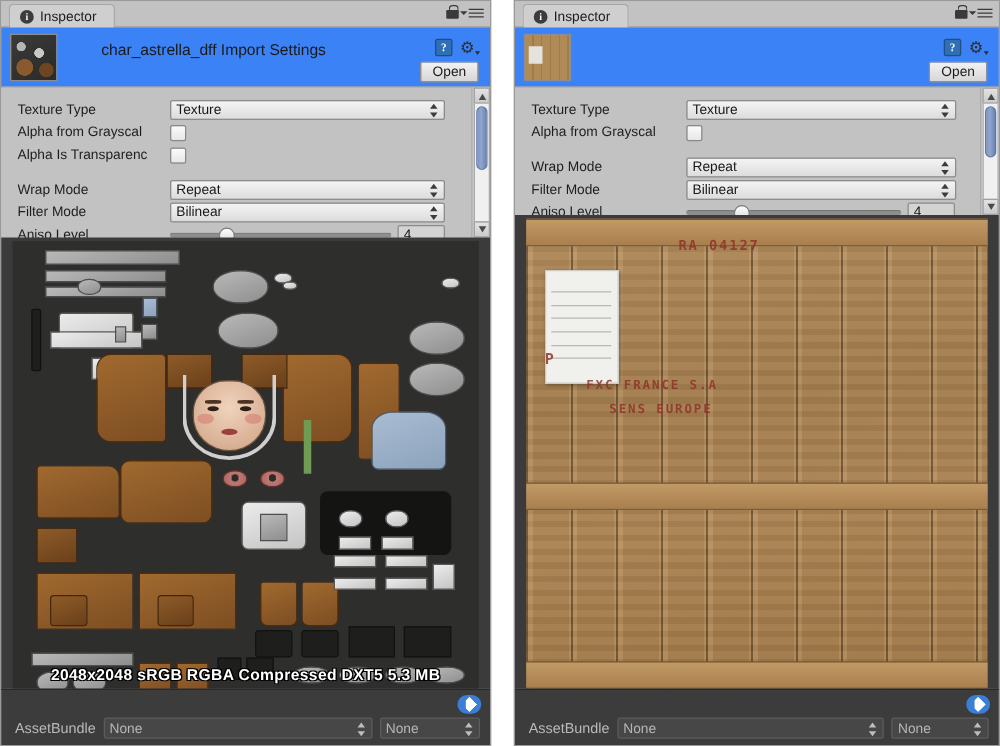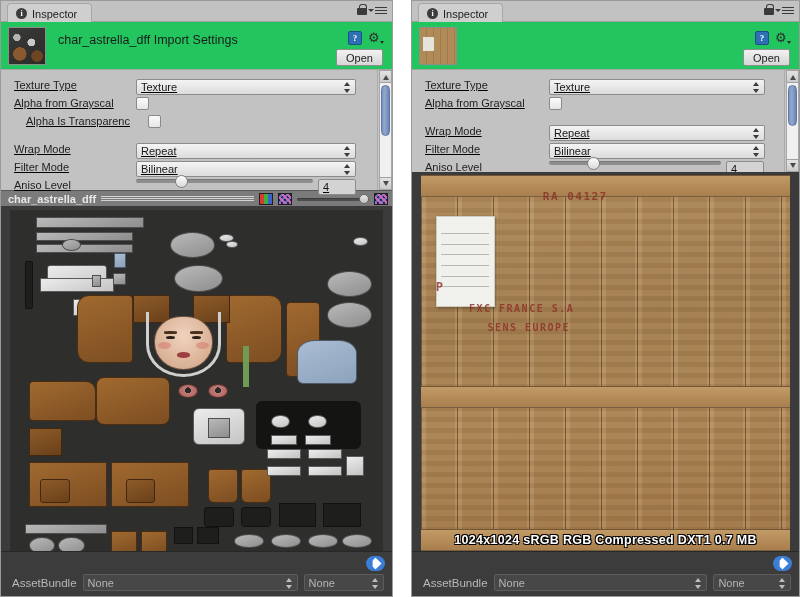--- a/index.html
+++ b/index.html
@@ -64,23 +64,23 @@
   .burger i:nth-child(1){ top:2px; } .burger i:nth-child(2){ top:5px; } .burger i:nth-child(3){ top:8px; }
   .burger::before {
     content:""; position:absolute; left:-5px; top:4px;
     border-left:3px solid transparent; border-right:3px solid transparent;
     border-top:3px solid #3a3a3a;
   }
 
   
   .obj-header {
     position: relative; height: 48px; flex: none;
-    background: #22c55e;
+    background: #3b82f6;
     border-bottom: 1px solid #a6a6a6;
-    display: flex; padding: 5px 6px 0 7px;
+    display: flex; padding: 5px 6px 0 7px; gap: 23px;
   }
   .thumb {
     width: 38px; height: 38px; flex: none;
     border: 1px solid #8d8d8d;
     position: relative; overflow: hidden;
   }
   .thumb-char {
     background:
       radial-gradient(circle at 30% 72%, #8a5a2e 0 18%, transparent 19%),
       radial-gradient(circle at 62% 40%, #c9c9c9 0 12%, transparent 13%),
@@ -123,23 +123,22 @@
     background: linear-gradient(180deg, #f2f2f2, #d6d6d6);
     border: 1px solid #8f8f8f; border-radius: 2px;
     font-size: 11px; color: #1c1c1c;
     display: flex; align-items: center; justify-content: center;
   }
 
   
   .body-row { flex: none; display: flex; position: relative; background: #c2c2c2; }
   .props { flex: 1; padding: 9px 0 6px 0; }
   .prop {
-    height: 18px; display: flex; padding: 0 4px 0 13px;
+    height: 18px; display: flex; align-items: center; padding: 0 4px 0 13px;
     position: relative;
-    text-decoration: underline;
   }
   .prop-gap { height: 10px; }
   .prop-label {
     font-size: 11px; color: #1e1e1e; white-space: nowrap; overflow: hidden;
   }
   .popup {
     height: 16px; background: linear-gradient(180deg, #f4f4f4, #dcdcdc);
     border: 1px solid #8c8c8c; border-radius: 2px;
     display: flex; align-items: center; padding: 0 4px;
     font-size: 11px; color: #181818; position: relative;
@@ -378,21 +377,21 @@
             <span class="arrows"></span>
           </div>
         </div>
 
         <div class="prop">
           <div class="prop-label" style="width:122px;">Alpha from Grayscal</div>
           <div class="cbox"></div>
         </div>
 
         <div class="prop">
-          <div class="prop-label" style="width:122px;margin-left:12px;">Alpha Is Transparenc</div>
+          <div class="prop-label" style="width:122px;">Alpha Is Transparenc</div>
           <div class="cbox"></div>
         </div>
 
         <div class="prop-gap"></div>
 
         <div class="prop">
           <div class="prop-label" style="width:122px;">Wrap Mode</div>
           <div class="popup" style="width:220px;">
             <span>Repeat</span>
             <span class="arrows"></span>
@@ -419,35 +418,20 @@
 
       <div class="vscroll">
         <div class="sb-arrow up"></div>
         <div class="sb-track">
           <div class="sb-thumb" style="top:2%; height:54%;"></div>
         </div>
         <div class="sb-arrow down"></div>
       </div>
     </div>
 
-    <div class="preview-bar">
-      <span class="preview-name">char_astrella_dff</span>
-      <span class="grip">
-          <i></i>
-          <i></i>
-          <i></i>
-        </span>
-      <span class="rgb-ico"></span>
-      <span class="mip-ico"></span>
-      <span class="mini-slider">
-        <span class="mtrack"></span>
-          <span class="mknob"></span>
-      </span>
-      <span class="mip-ico"></span>
-    </div>
 
     <div class="preview-area">
       <div class="preview-inner">
         <div class="atlas">
 
           <div class="pc grayp" style="left:7%;  top:2%;  width:29%; height:3.2%;"></div>
           <div class="pc grayp" style="left:7%;  top:6.5%;width:26%; height:2.6%;"></div>
           <div class="pc grayp" style="left:7%;  top:10%; width:26%; height:2.6%;"></div>
 
           <div class="pc whitep" style="left:10%; top:16%; width:16%; height:8%; border-radius:3px;"></div>
@@ -531,20 +515,21 @@
           <div class="pc grayp circ" style="left:13%; top:96%; width:7%; height:5%;"></div>
           <div class="pc brown" style="left:27%; top:94%; width:7%; height:7%;"></div>
           <div class="pc brown" style="left:35%; top:94%; width:7%; height:7%;"></div>
           <div class="pc darkp" style="left:44%; top:93%; width:5%; height:5%;"></div>
           <div class="pc darkp" style="left:50%; top:93%; width:6%; height:5%;"></div>
           <div class="pc grayp circ" style="left:60%; top:95%; width:8%; height:4%;"></div>
           <div class="pc grayp circ" style="left:70%; top:95%; width:8%; height:4%;"></div>
           <div class="pc grayp circ" style="left:80%; top:95%; width:8%; height:4%;"></div>
           <div class="pc grayp circ" style="left:89%; top:95%; width:8%; height:4%;"></div>
         </div>
+        <div class="info-strip">2048x2048 sRGB  RGBA Compressed DXT5   5.3 MB</div>
       </div>
     </div>
 
     <div class="footer">
       <div class="tag-badge">
         <span class="tag-glyph"></span>
       </div>
       <div class="ab-row">
         <span class="ab-label">AssetBundle</span>
         <span class="ab-popup" style="width:215px;">
@@ -653,21 +638,20 @@
               <i style="top:42%;"></i>
             <i style="top:54%;"></i>
               <i style="top:66%;"></i>
               <i style="top:78%;"></i>
           </div>
           <div class="stencil" style="left:33%; top:4%; font-size:11px;">RA 04127</div>
           <div class="stencil" style="left:4%; top:28%; font-size:12px;">P</div>
           <div class="stencil" style="left:13%; top:34%; font-size:10px;">FXC FRANCE    S.A</div>
           <div class="stencil" style="left:18%; top:39%; font-size:10px;">SENS EUROPE</div>
         </div>
-        <div class="info-strip">1024x1024 sRGB  RGB Compressed DXT1   0.7 MB</div>
       </div>
     </div>
 
     <div class="footer">
       <div class="tag-badge">
         <span class="tag-glyph"></span>
       </div>
       <div class="ab-row">
         <span class="ab-label">AssetBundle</span>
         <span class="ab-popup" style="width:215px;">

